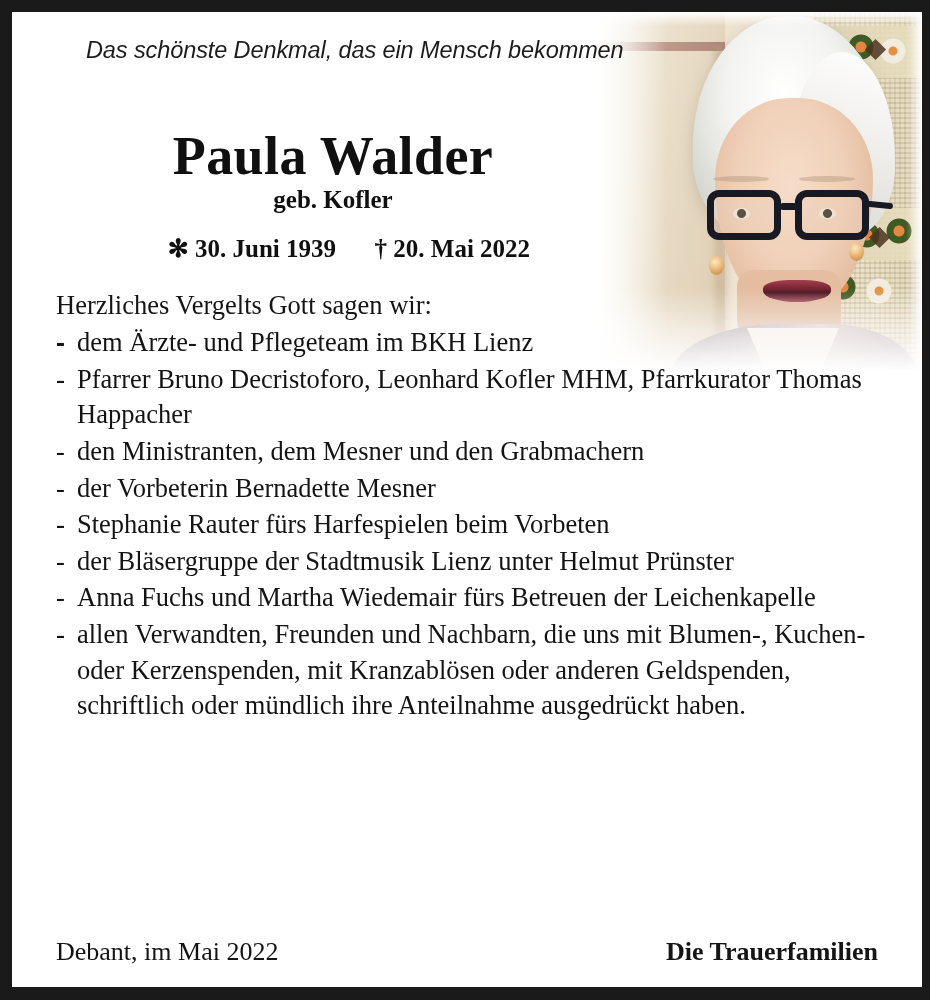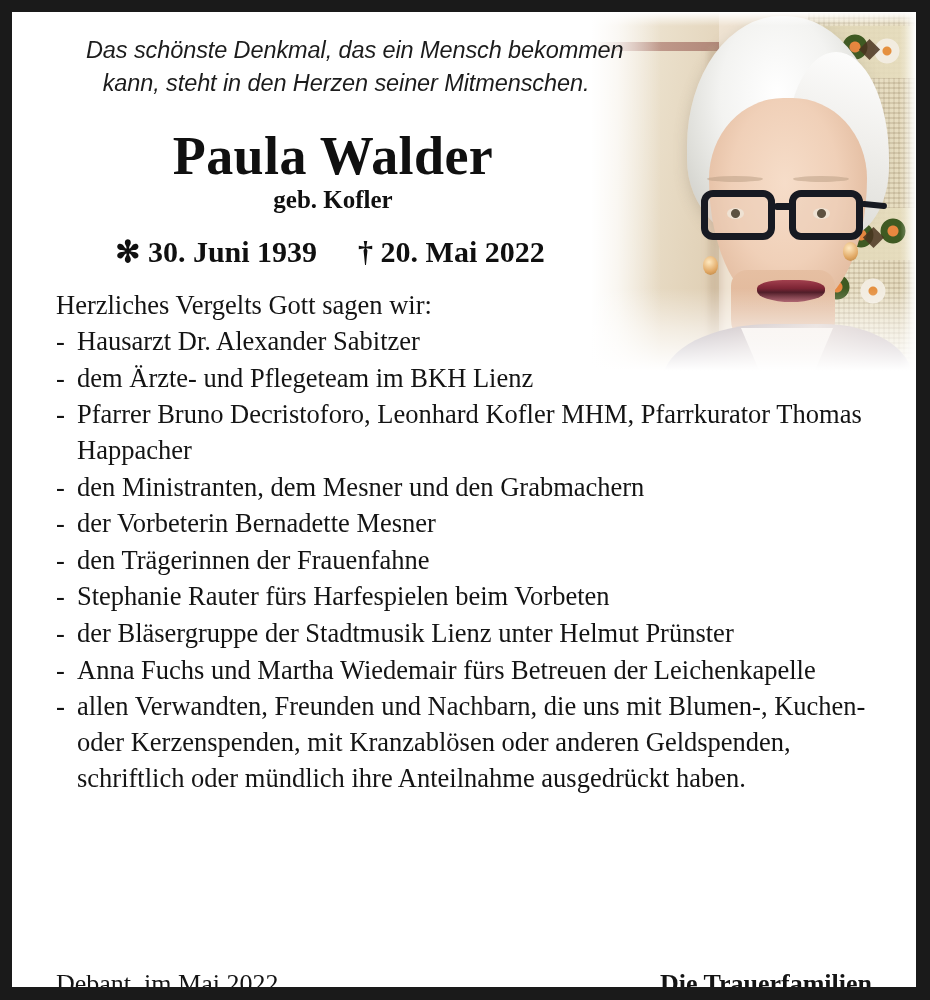--- a/index.html
+++ b/index.html
@@ -15,21 +15,21 @@
     font-family: "Liberation Serif", "DejaVu Serif", serif;
   }
 
   
   #notice-frame {
     position: relative;
     width: 930px;
     height: 1000px;
     box-sizing: border-box;
     background: #1a1a1a;
-    padding: 12px 14px 13px 12px;
+    padding: 12px 8px 13px 12px;
   }
   #notice-inner {
     position: relative;
     width: 100%;
     height: 100%;
     box-sizing: border-box;
     background: #ffffff;
     overflow: hidden;
   }
 
@@ -293,27 +293,27 @@
     top: 174px;
     width: 570px;
     text-align: center;
     font-family: "Liberation Serif", "DejaVu Serif", serif;
     font-weight: bold;
     font-size: 25px;
     color: #101010;
   }
   #life-dates {
     position: absolute;
-    left: 33px;
+    left: 52px;
     top: 222px;
     width: 570px;
     text-align: center;
     font-family: "Liberation Serif", "DejaVu Serif", serif;
     font-weight: bold;
-    font-size: 30px;
+    font-size: 25px;
     color: #101010;
     white-space: nowrap;
   }
   #life-dates .date-gap { display: inline-block; width: 26px; }
 
   #thanks-intro {
     position: absolute;
     left: 44px;
     top: 277px;
     font-size: 26.5px;
@@ -349,21 +349,21 @@
     left: 44px;
     right: 30px;
     top: 925px;
     display: flex;
     justify-content: space-between;
     align-items: baseline;
     font-size: 26px;
     color: #141414;
   }
   #closing-place { font-weight: normal; }
-  #closing-family { font-weight: bold; padding-right: 14px; margin-top: 32px; }
+  #closing-family { font-weight: bold; padding-right: 14px; }
 
   
   #reference-code {
     position: absolute;
     right: 2px;
     top: 540px;
     z-index: 5;
     font-family: "Liberation Sans", "DejaVu Sans", sans-serif;
     font-size: 16px;
     letter-spacing: 0.6px;
@@ -429,44 +429,43 @@
         <div class="ph-fade-left"></div>
         <div class="ph-fade-right"></div>
         <div class="ph-fade-bottom"></div>
       </div>
     </div>
 
     <div id="content">
 
       <div id="epigraph">
         <span class="ep-line">Das schönste Denkmal, das ein Mensch bekommen</span>
-        <span class="ep-line">kann, steht in den Herzen seiner Mitmenschen.</span>
       </div>
 
       <div id="deceased-name">Paula Walder</div>
       <div id="maiden-name">geb. Kofler</div>
 
       <div id="life-dates">
         <span>✻</span>
         <span>30. Juni 1939</span>
         <span class="date-gap"></span>
         <span>†</span>
         <span>20. Mai 2022</span>
       </div>
 
       <div id="thanks-intro">Herzliches Vergelts Gott sagen wir:</div>
 
       <ul id="thanks-list">
-        <li><span class="dash-marker">-</span><span>Hausarzt Dr. Alexander Sabitzer</span></li>
+        <li><span class="dash-marker">-</span></li>
         <li><span class="dash-marker">-</span><span>dem Ärzte- und Pflegeteam im BKH Lienz</span></li>
         <li><span class="dash-marker">-</span></li>
         <li><span class="dash-marker">-</span><span>Pfarrer Bruno Decristoforo, Leonhard Kofler MHM, Pfarrkurator Thomas Happacher</span></li>
         <li><span class="dash-marker">-</span><span>den Ministranten, dem Mesner und den Grabmachern</span></li>
         <li><span class="dash-marker">-</span><span>der Vorbeterin Bernadette Mesner</span></li>
-        <li><span class="dash-marker">-</span><span>den Trägerinnen der Frauenfahne</span></li>
+        <li><span class="dash-marker">-</span></li>
         <li><span class="dash-marker">-</span><span>Stephanie Rauter fürs Harfespielen beim Vorbeten</span></li>
         <li><span class="dash-marker">-</span><span>der Bläsergruppe der Stadtmusik Lienz unter Helmut Prünster</span></li>
         <li><span class="dash-marker">-</span><span>Anna Fuchs und Martha Wiedemair fürs Betreuen der Leichenkapelle</span></li>
         <li><span class="dash-marker">-</span></li>
         <li><span class="dash-marker">-</span><span>allen Verwandten, Freunden und Nachbarn, die uns mit Blumen-, Kuchen- oder Kerzenspenden, mit Kranzablösen oder anderen Geldspenden, schriftlich oder mündlich ihre Anteilnahme ausgedrückt haben.</span></li>
       </ul>
 
       <div id="closing-row">
         <div id="closing-place">Debant, im Mai 2022</div>
         <div id="closing-family">Die Trauerfamilien</div>

